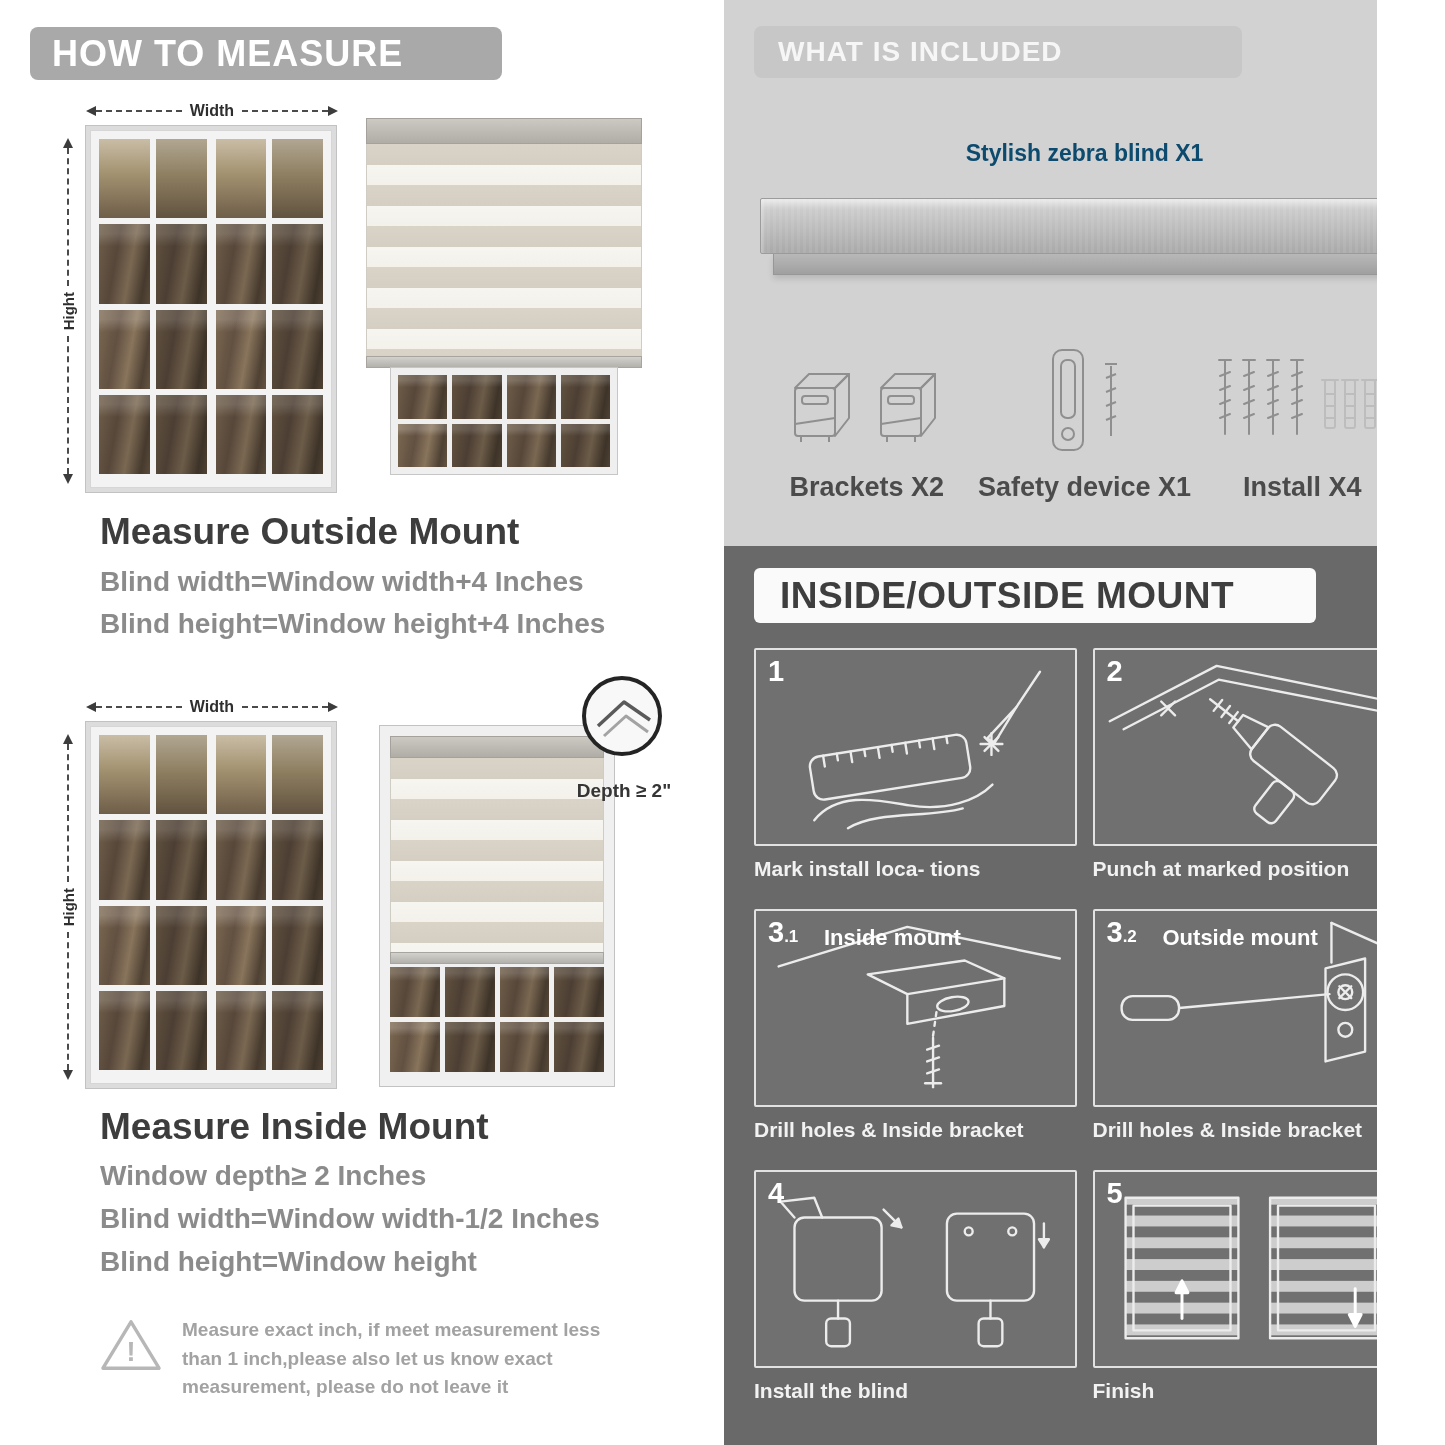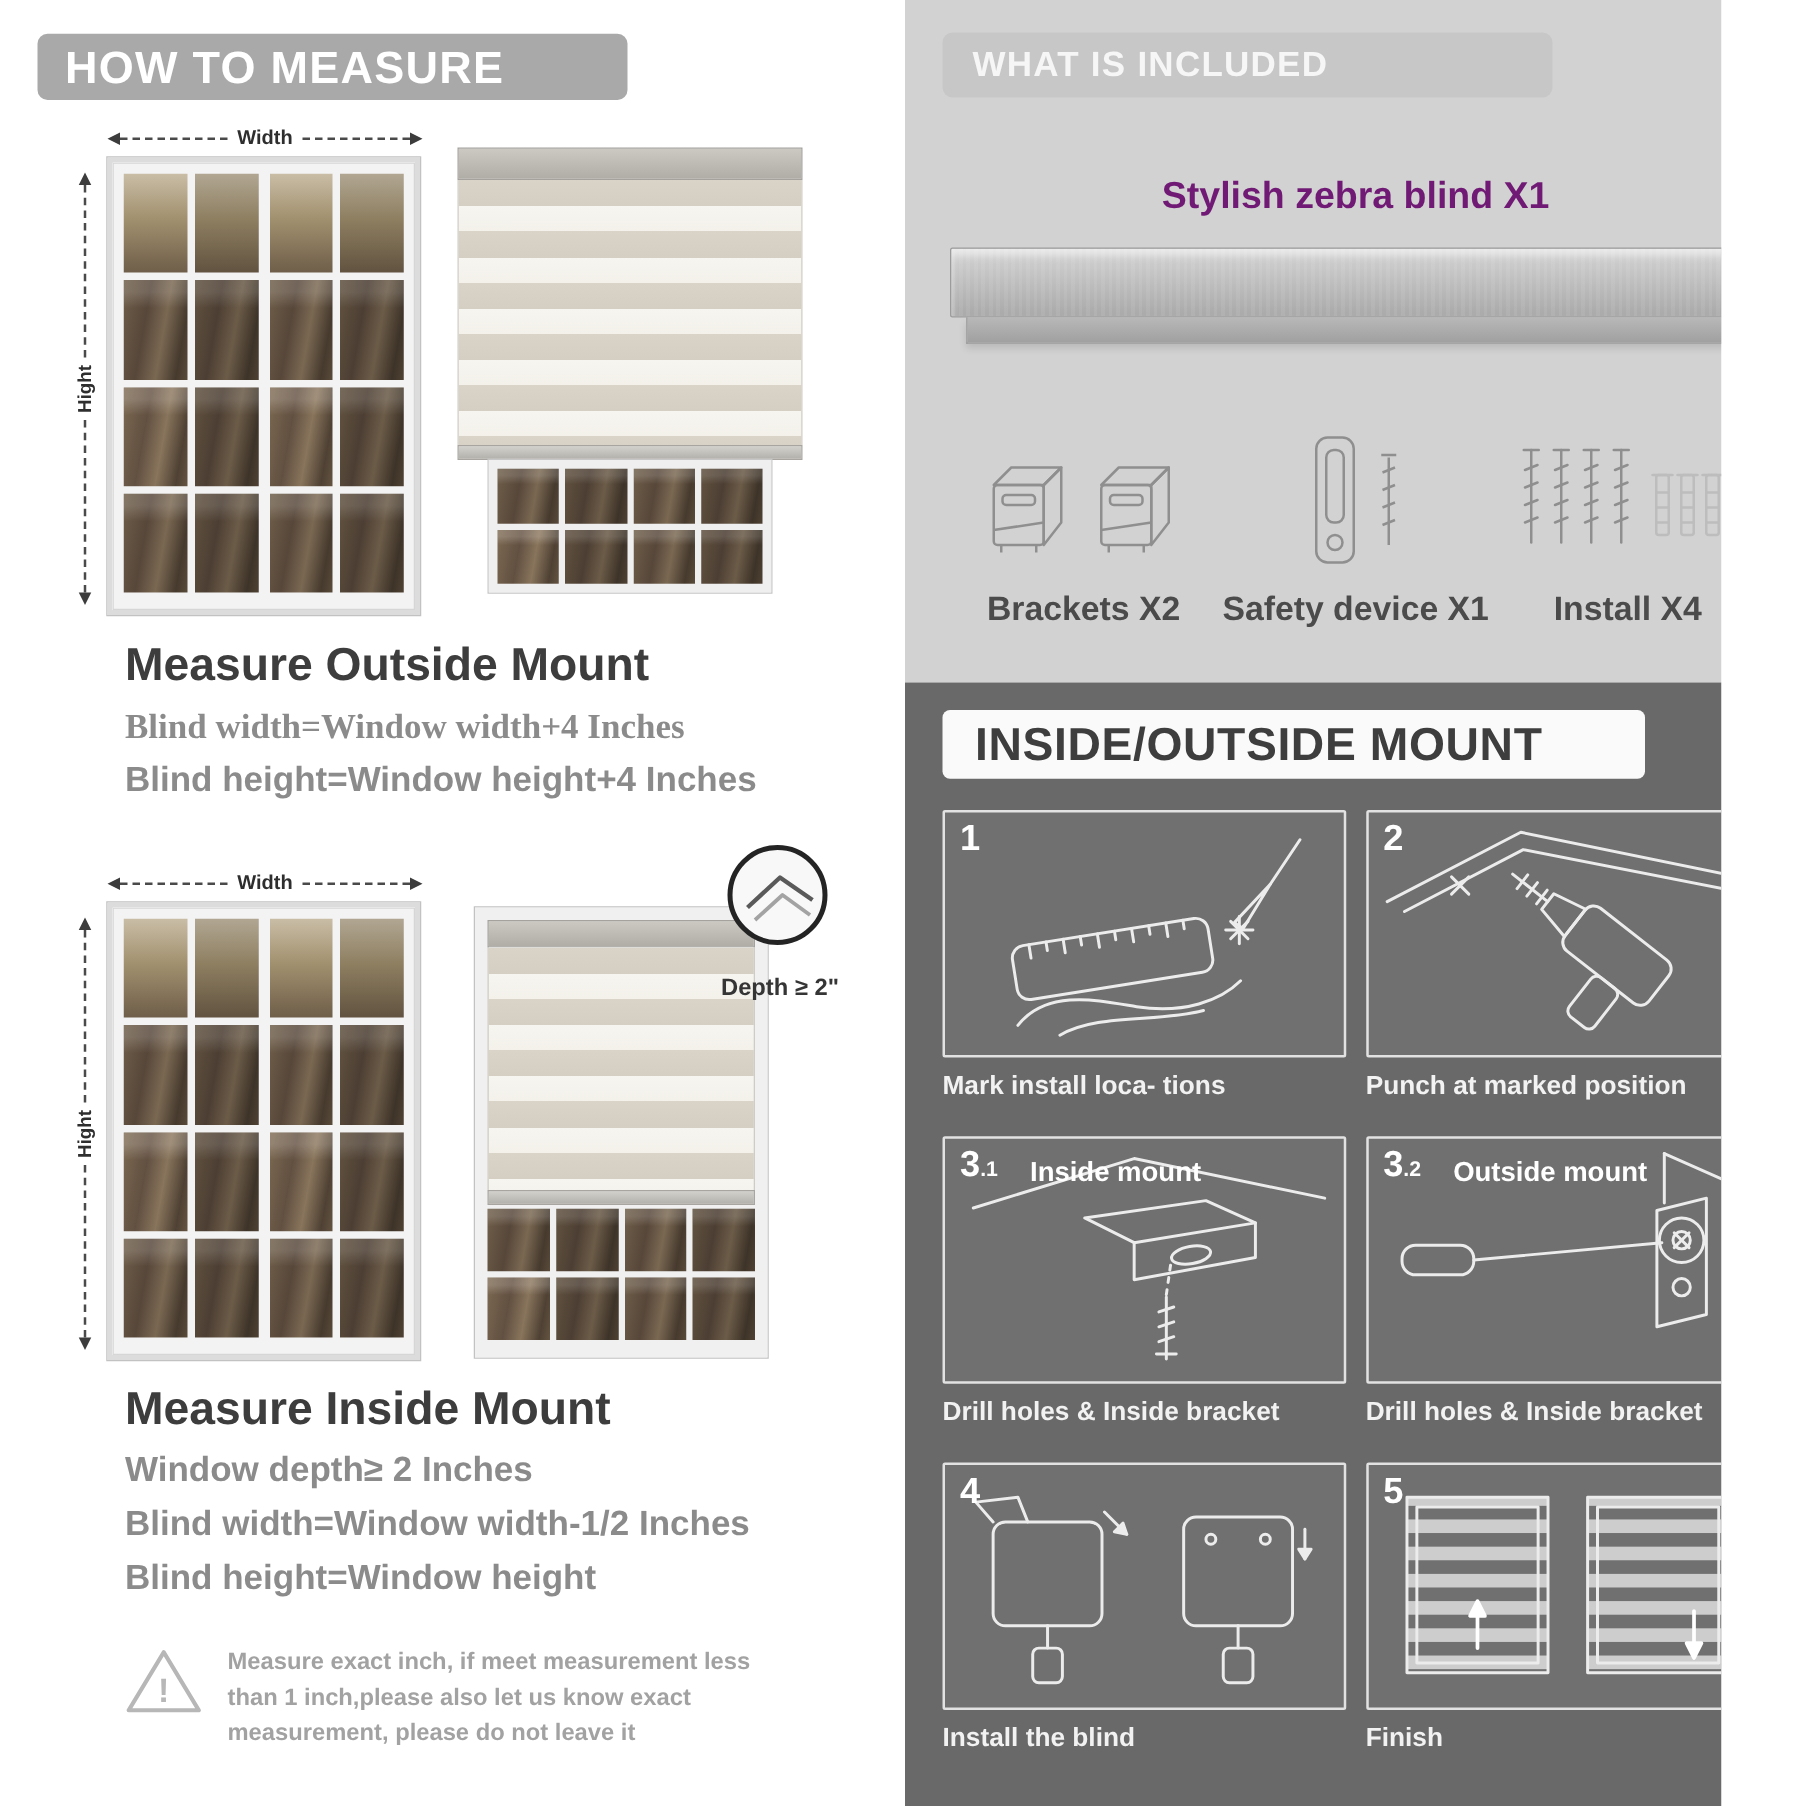--- a/index.html
+++ b/index.html
@@ -55,21 +55,21 @@
   .h-title{position:absolute;font-size:37px;font-weight:bold;color:#3d3d3d;}
   .formula{position:absolute;font-size:28px;font-weight:bold;color:#8b8b8b;}
 
   .warning{position:absolute;left:98px;top:1316px;width:530px;display:flex;align-items:flex-start;gap:18px;}
   .warning-text{font-size:19px;color:#a2a2a2;line-height:1.5;width:440px;font-weight:bold;}
 
   
   .panel-light{position:absolute;left:724px;top:0;width:721px;height:546px;background:#d2d2d2;}
   .banner-included{position:absolute;left:30px;top:26px;width:488px;height:52px;background:#c7c7c7;
     color:#f6f6f6;font-size:28px;padding-left:24px;border-radius:8px;}
-  .blind-title{position:absolute;left:0;top:140px;width:100%;text-align:center;font-size:30px;font-weight:bold;color:#701a75;}
+  .blind-title{position:absolute;left:0;top:140px;width:100%;text-align:center;font-size:23px;font-weight:bold;color:#0c4a6e;}
   .headrail{position:absolute;left:36px;top:198px;width:648px;}
   .rail-top{height:56px;border:1px solid #9c9c9c;border-radius:2px;
     background:repeating-linear-gradient(90deg, rgba(255,255,255,.07) 0 3px, rgba(0,0,0,0) 3px 6px),
       linear-gradient(180deg,#d4d4d4 0%,#bcbcbc 55%,#a9a9a9 100%);
     box-shadow:inset 0 5px 7px rgba(255,255,255,.55);}
   .rail-front{height:21px;width:calc(100% - 26px);margin:0 auto;border:1px solid #979797;border-top:none;
     background:linear-gradient(180deg,#b8b8b8,#a0a0a0);box-shadow:0 4px 6px rgba(0,0,0,.12);}
   .parts-row{position:absolute;left:34px;top:330px;width:653px;display:flex;}
   .part{flex:1;display:flex;flex-direction:column;align-items:center;}
   .part-art{height:128px;display:flex;align-items:flex-end;justify-content:center;}
@@ -142,21 +142,21 @@
           <i class="pane"></i>
           <i class="pane"></i>
           <i class="pane"></i>
           <i class="pane"></i>
           <i class="pane"></i>
           <i class="pane"></i>
         </div>
     </div>
 
     <div class="h-title" style="left:100px;top:511px;">Measure Outside Mount</div>
-    <div class="formula" style="left:100px;top:566px;font-family:Liberation Serif, serif;">Blind width=Window width+4 Inches</div>
+    <div class="formula" style="left:100px;top:566px;">Blind width=Window width+4 Inches</div>
     <div class="formula" style="left:100px;top:608px;">Blind height=Window height+4 Inches</div>
 
     <div class="harrow" style="left:86px;top:700px;width:252px;">
       <span class="tri tri-l"></span>
       <span class="dash"></span>
       <span class="lbl">Width</span>
       <span class="dash"></span>
       <span class="tri tri-r"></span>
     </div>
     <div class="varrow" style="left:58px;top:734px;height:346px;">

